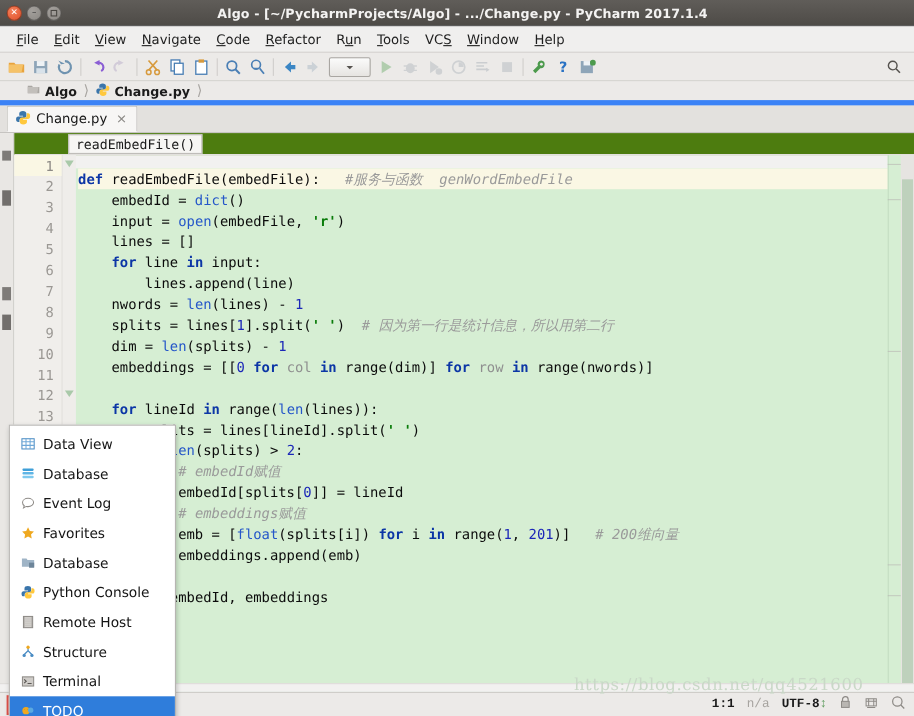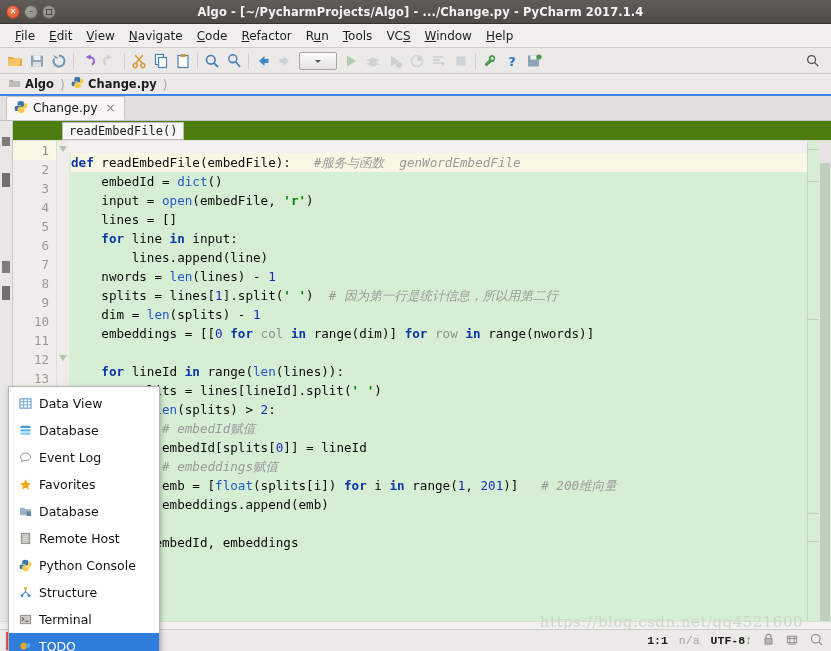--- a/index.html
+++ b/index.html
@@ -67,22 +67,22 @@
     width: 38px; height: 18px; border: 1px solid #a9a6a2; border-radius: 2px;
     background: linear-gradient(to bottom,#fbfbfb,#e6e4e1);
     display: flex; align-items: center; justify-content: center; margin: 0 3px;
     flex: 0 0 auto;
   }
   .searchright { margin-left: auto; margin-right: 8px; }
 
   
   .breadcrumb {
     position: absolute; left: 0; top: 74px; width: 831px; height: 22px;
-    background: #eceae8; border-bottom: 2px solid #3b82f6;
-    display: flex; align-items: center; padding-left: 8px; gap: 2px;
+    background: #eceae8; border-bottom: 5px solid #3b82f6;
+    display: flex; align-items: center; padding-left: 24px; gap: 2px;
   }
   .crumb { display: flex; align-items: center; gap: 4px; font-size: 11.5px; color: #1b1b1b; font-weight: bold; }
   .crumbsep { color: #a8a5a1; font-size: 13px; margin: 0 4px; font-weight: normal; }
 
   
   .tabbar {
     position: absolute; left: 0; top: 96px; width: 831px; height: 25px;
     background: #e3e1de; border-bottom: 1px solid #c6c4c1;
     display: flex; align-items: flex-end; padding-left: 6px;
   }
@@ -193,21 +193,21 @@
     width: 18px; height: 18px; border: 2px solid #e0524a; margin-left: 6px;
     display: flex; align-items: center; justify-content: center;
   }
   .swidget .inner { width: 9px; height: 12px; border: 1px solid #8b8884; background:#cfcdca;}
   .sright { margin-left: auto; display: flex; align-items: center; gap: 11px; margin-right: 8px; font-size: 11.5px; font-family: Liberation Mono, monospace; }
   .scell { color: #1a1a1a; font-weight: bold; }
   .scell.dimmed { color: #a7a4a0; font-weight: normal; }
 
   
   .watermark {
-    position: absolute; right: 28px; bottom: 20px; font-size: 15px;
+    position: absolute; right: 46px; bottom: 20px; font-size: 15px;
     color: #c9d8c7; letter-spacing: .5px; pointer-events: none; z-index: 5;
     font-family: "DejaVu Serif","Liberation Serif", serif;
   }
   .bottomstrip {
     position: absolute; left:0; bottom: 22px; width: 831px; height: 8px;
     background: #f2f1f0; border-top: 1px solid #dedcd9;
   }
 </style>
 </head>
 <body>
@@ -528,36 +528,36 @@
         <svg width="13" height="13" viewBox="0 0 14 14">
             <path d="M1 3h4.5l1 1.5H13V11H1z" fill="#9fb4c6"></path>
             <rect x="8" y="7" width="5" height="5" fill="#6d8599"></rect>
           </svg>
       </span>
       <span>Database</span>
     </div>
 
     <div class="pitem">
       <span class="picon">
-        <svg width="13" height="13" viewBox="0 0 14 14">
-            <rect x="2.5" y="1.5" width="9" height="11" fill="#b9b6b2" stroke="#8d8a86"></rect>
-            <path d="M4 3h6M4 5h6M4 7h6M4 9h6M4 11h6" stroke="#e6e4e1" stroke-width=".9"></path>
-          </svg>
-      </span>
-      <span>Remote Host</span>
-    </div>
-
-    <div class="pitem">
-      <span class="picon">
         <svg width="13" height="13" viewBox="0 0 16 16">
             <path d="M7.8 1C5.5 1 4 2 4 3.6V6h4v.7H3c-1.5 0-2.3 1-2.3 2.9s.7 2.9 2.2 2.9h1.3V10.6c0-1.4 1-2.4 2.4-2.4h2.6c1.3 0 2.2-.9 2.2-2.2V3.6C11.4 2 10 1 7.8 1z" fill="#3a75ab"></path>
             <path d="M8.2 15c2.3 0 3.8-1 3.8-2.6V10H8v-.7h5c1.5 0 2.3-1 2.3-2.9s-.7-2.9-2.2-2.9h-1.3v1.9c0 1.4-1 2.4-2.4 2.4H6.8c-1.3 0-2.2.9-2.2 2.2v2.4C4.6 14 6 15 8.2 15z" fill="#ffc83d"></path>
           </svg>
       </span>
       <span>Python Console</span>
+    </div>
+
+    <div class="pitem">
+      <span class="picon">
+        <svg width="13" height="13" viewBox="0 0 14 14">
+            <rect x="2.5" y="1.5" width="9" height="11" fill="#b9b6b2" stroke="#8d8a86"></rect>
+            <path d="M4 3h6M4 5h6M4 7h6M4 9h6M4 11h6" stroke="#e6e4e1" stroke-width=".9"></path>
+          </svg>
+      </span>
+      <span>Remote Host</span>
     </div>
 
     <div class="pitem">
       <span class="picon">
         <svg width="13" height="13" viewBox="0 0 14 14">
             <path d="M7 3v3M7 6L3.5 9.5M7 6l3.5 3.5" stroke="#4a8cc4" stroke-width="1.2" fill="none"></path>
             <circle cx="7" cy="2.6" r="1.6" fill="#efa81f"></circle>
             <circle cx="3.2" cy="10.6" r="1.6" fill="#4a8cc4"></circle>
             <circle cx="10.8" cy="10.6" r="1.6" fill="#4a8cc4"></circle>
           </svg>

